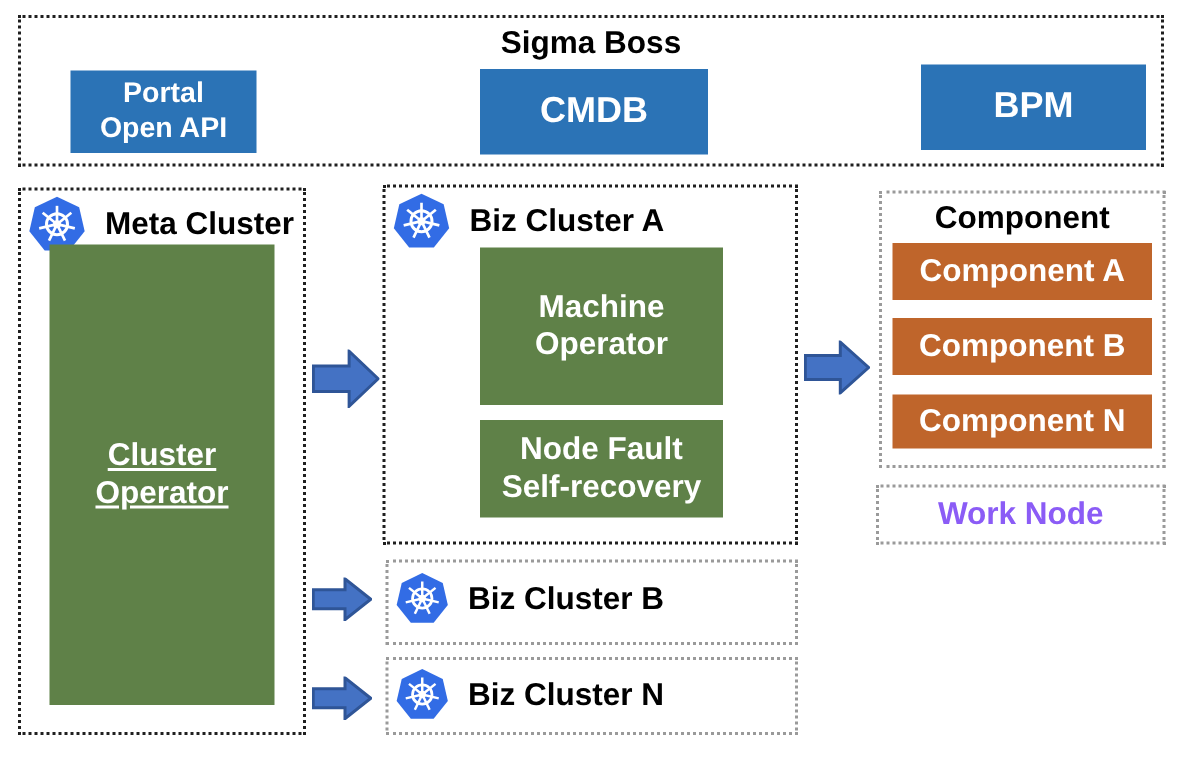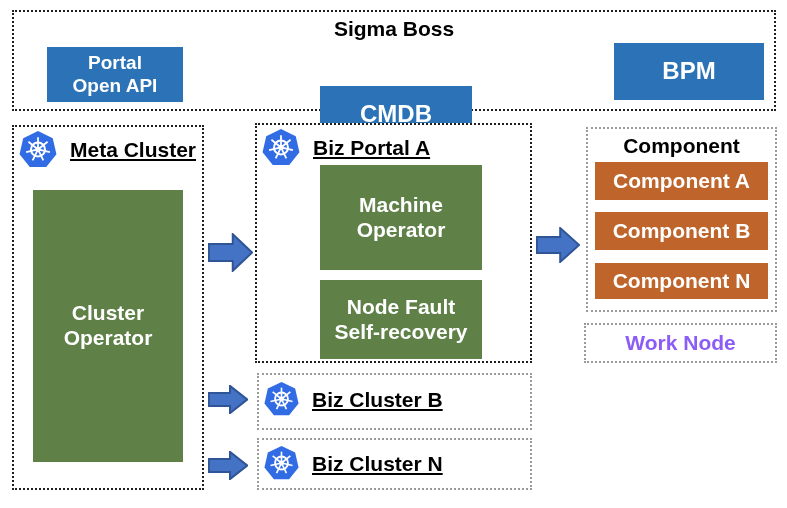--- a/index.html
+++ b/index.html
@@ -49,21 +49,20 @@
 
   .fs24 { font-size: 24px; }
   .fs21 { font-size: 21px; }
   .fs19 { font-size: 19px; }
 
   .title-row {
     display: flex;
     align-items: center;
     gap: 12px;
     padding: 3px 0 0 4px;
-    text-decoration: underline;
   }
   .center-top {
     text-align: center;
     padding-top: 5px;
   }
   .k8s { flex: 0 0 auto; display: block; }
 
   .arrow-svg { position: absolute; display: block; }
 
   .worknode-box {
@@ -73,23 +72,23 @@
     color: #8b5cf6;
   }
 </style>
 </head>
 <body>
 
 <div id="canvas">
 
   <div class="group" style="left:12px; top:10px; width:764px; height:101px;">
     <div class="group-title center-top">Sigma Boss</div>
-    <div class="cbox blue fs19" style="left:33px; top:35px; width:136px; height:55px;">Portal
+    <div class="cbox blue fs19" style="left:33px; top:35px; width:124px; height:55px;">Portal
 Open API</div>
-    <div class="cbox blue fs24" style="left:306px; top:34px; width:152px; height:57px;margin-top:40px;">CMDB</div>
+    <div class="cbox blue fs24" style="left:306px; top:34px; width:152px; height:57px;">CMDB</div>
     <div class="cbox blue fs24" style="left:600px; top:31px; width:150px; height:57px;">BPM</div>
   </div>
 
   <div class="group" style="left:12px; top:125px; width:192px; height:365px;">
     <div class="title-row">
       <svg class="k8s" width="40" height="40" viewBox="0 0 36 36">
         <polygon points="18,1 31.3,7.4 34.6,21.8 25.4,33.3 10.6,33.3 1.4,21.8 4.7,7.4" fill="#326CE5"></polygon>
         <g stroke="#ffffff" stroke-width="1.6">
           <line x1="18" y1="17.5" x2="18" y2="6.5"></line>
           <line x1="18" y1="17.5" x2="26.6" y2="10.6"></line>
@@ -97,45 +96,45 @@
           <line x1="18" y1="17.5" x2="22.8" y2="27.4"></line>
           <line x1="18" y1="17.5" x2="13.2" y2="27.4"></line>
           <line x1="18" y1="17.5" x2="7.3" y2="20"></line>
           <line x1="18" y1="17.5" x2="9.4" y2="10.6"></line>
         </g>
         <circle cx="18" cy="17.5" r="6.3" fill="none" stroke="#ffffff" stroke-width="1.8"></circle>
         <circle cx="18" cy="17.5" r="2.4" fill="#ffffff"></circle>
       </svg>
       <span class="group-title">Meta Cluster</span>
     </div>
-    <div class="cbox green fs21" style="left:19px; top:63px; width:150px; height:272px;">Cluster
+    <div class="cbox green fs21" style="left:19px; top:36px; width:150px; height:307px;text-decoration:underline;">Cluster
 Operator</div>
   </div>
 
   <div class="group" style="left:255px; top:123px; width:277px; height:240px;">
     <div class="title-row">
       <svg class="k8s" width="40" height="40" viewBox="0 0 36 36">
         <polygon points="18,1 31.3,7.4 34.6,21.8 25.4,33.3 10.6,33.3 1.4,21.8 4.7,7.4" fill="#326CE5"></polygon>
         <g stroke="#ffffff" stroke-width="1.6">
           <line x1="18" y1="17.5" x2="18" y2="6.5"></line>
           <line x1="18" y1="17.5" x2="26.6" y2="10.6"></line>
           <line x1="18" y1="17.5" x2="28.7" y2="20"></line>
           <line x1="18" y1="17.5" x2="22.8" y2="27.4"></line>
           <line x1="18" y1="17.5" x2="13.2" y2="27.4"></line>
           <line x1="18" y1="17.5" x2="7.3" y2="20"></line>
           <line x1="18" y1="17.5" x2="9.4" y2="10.6"></line>
         </g>
         <circle cx="18" cy="17.5" r="6.3" fill="none" stroke="#ffffff" stroke-width="1.8"></circle>
         <circle cx="18" cy="17.5" r="2.4" fill="#ffffff"></circle>
       </svg>
-      <span class="group-title">Biz Portal A</span>
+      <span class="group-title">Biz Cluster A</span>
     </div>
     <div class="cbox green fs21" style="left:63px; top:40px; width:162px; height:105px;">Machine
 Operator</div>
-    <div class="cbox green fs21" style="left:63px; top:155px; width:162px; height:79px;">Node Fault
+    <div class="cbox green fs21" style="left:63px; top:155px; width:162px; height:65px;">Node Fault
 Self-recovery</div>
   </div>
 
   <div class="group gray" style="left:257px; top:373px; width:275px; height:57px;">
     <div class="title-row" style="padding-top:6px;">
       <svg class="k8s" width="37" height="37" viewBox="0 0 36 36">
         <polygon points="18,1 31.3,7.4 34.6,21.8 25.4,33.3 10.6,33.3 1.4,21.8 4.7,7.4" fill="#326CE5"></polygon>
         <g stroke="#ffffff" stroke-width="1.6">
           <line x1="18" y1="17.5" x2="18" y2="6.5"></line>
           <line x1="18" y1="17.5" x2="26.6" y2="10.6"></line>

